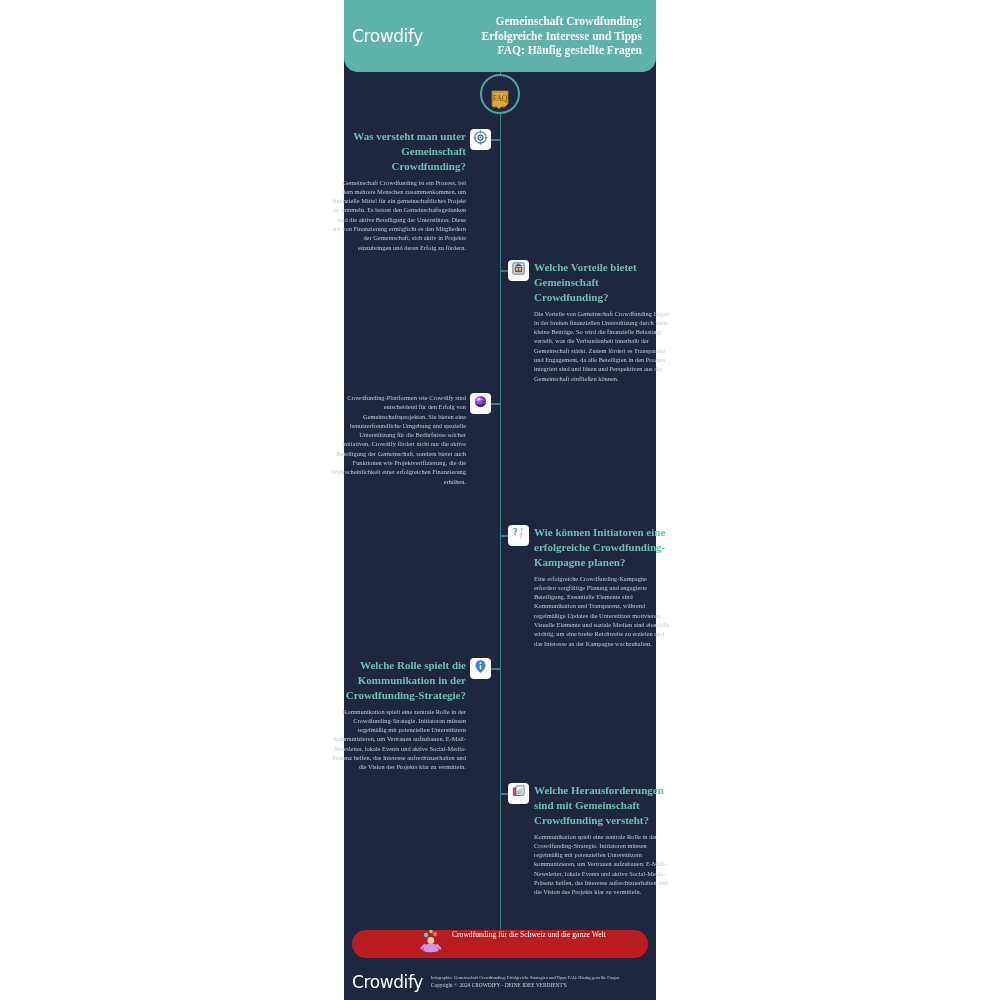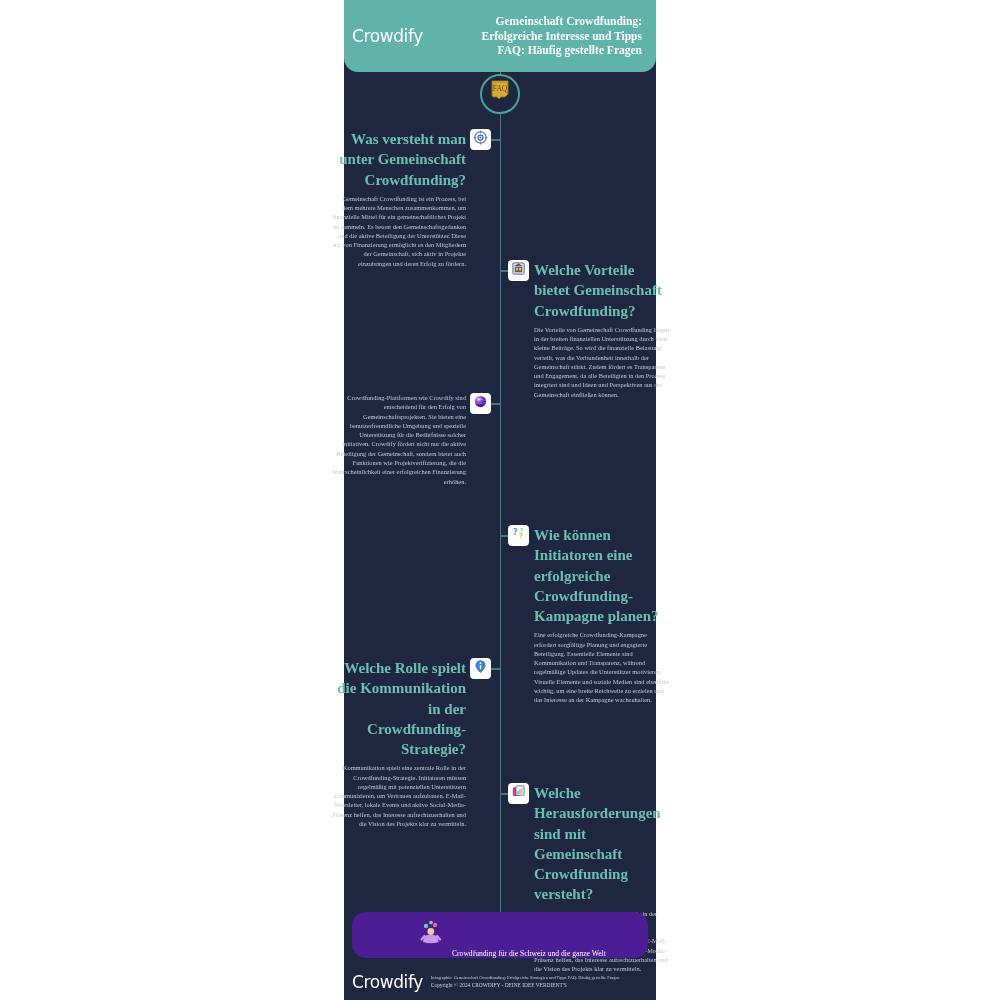--- a/index.html
+++ b/index.html
@@ -70,21 +70,21 @@
   .faq-badge {
     position: absolute;
     left: 50%;
     transform: translateX(-50%);
     top: 2px;
     width: 40px; height: 40px;
     border-radius: 50%;
     background: #1e2640;
     border: 2px solid #4fa396;
     display: flex;
-    align-items: flex-start;
+    align-items: flex-end;
     justify-content: center;
     z-index: 4;
   }
 
   
   .item {
     position: absolute;
     width: 100%;
   }
   .node {
@@ -103,21 +103,21 @@
     top: 10px;
     height: 1.6px;
     background: #3f7d78;
     z-index: 1;
   }
   .card {
     position: absolute;
     width: 136px;
   }
   .card h3 {
-    font-size: 15px;
+    font-size: 11px;
     font-weight: bold;
     line-height: 1.35;
     color: #69c0b0;
     font-family: "Liberation Serif", serif;
     margin-bottom: 4px;
   }
   .card p {
     font-size: 6.4px;
     line-height: 1.45;
     color: #c3c9d6;
@@ -129,26 +129,26 @@
   .item.right .node  { left: 164px; }
   .item.right .connector { left: 155.5px; width: 9px; }
   .item.right .card  { left: 190px; text-align: left; }
 
   
   .ic { display: block; }
 
   
   .footer-banner {
     flex: 0 0 auto;
-    height: 46px;
+    height: 28px;
     margin: 0 8px 6px 8px;
-    background: #4c1d95;
+    background: #b91c1c;
     border-radius: 14px;
     display: flex;
-    align-items: flex-end;
+    align-items: flex-start;
     padding-left: 62px;
     position: relative;
   }
   .footer-banner .banner-icon {
     position: absolute;
     left: 66px; top: 50%;
     transform: translateY(-50%);
   }
   .footer-banner span.banner-text {
     color: #ffffff;

